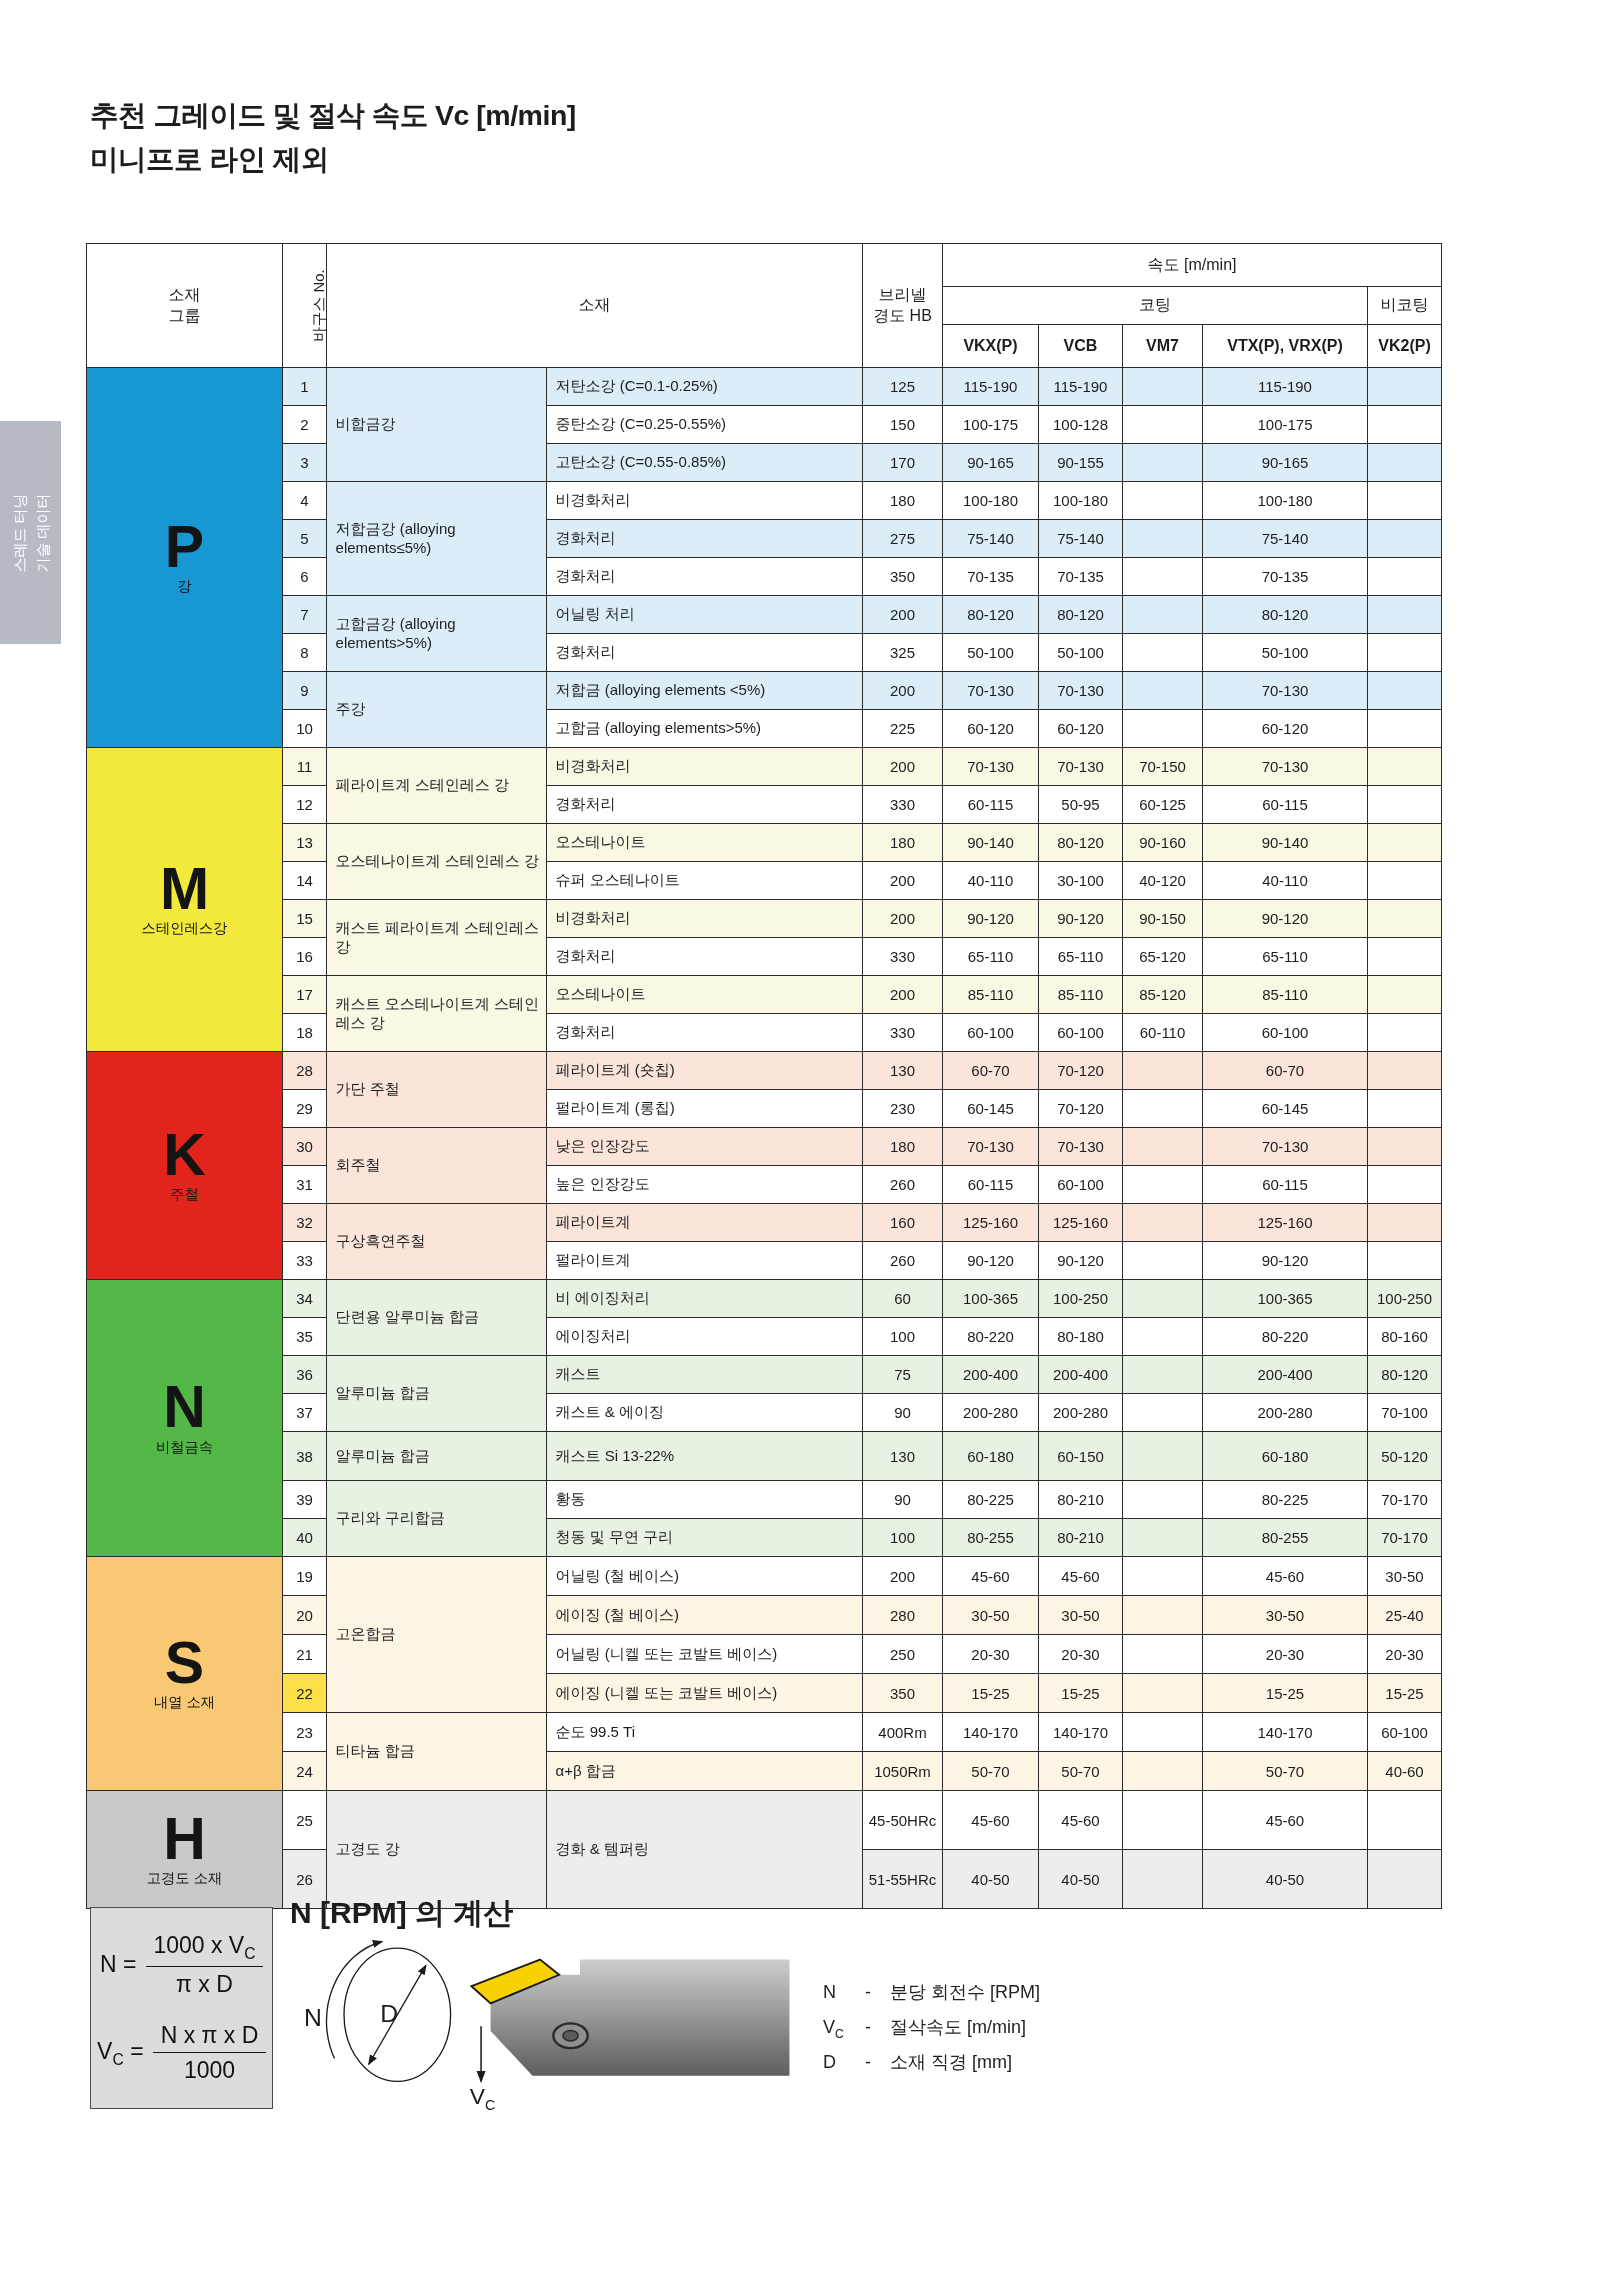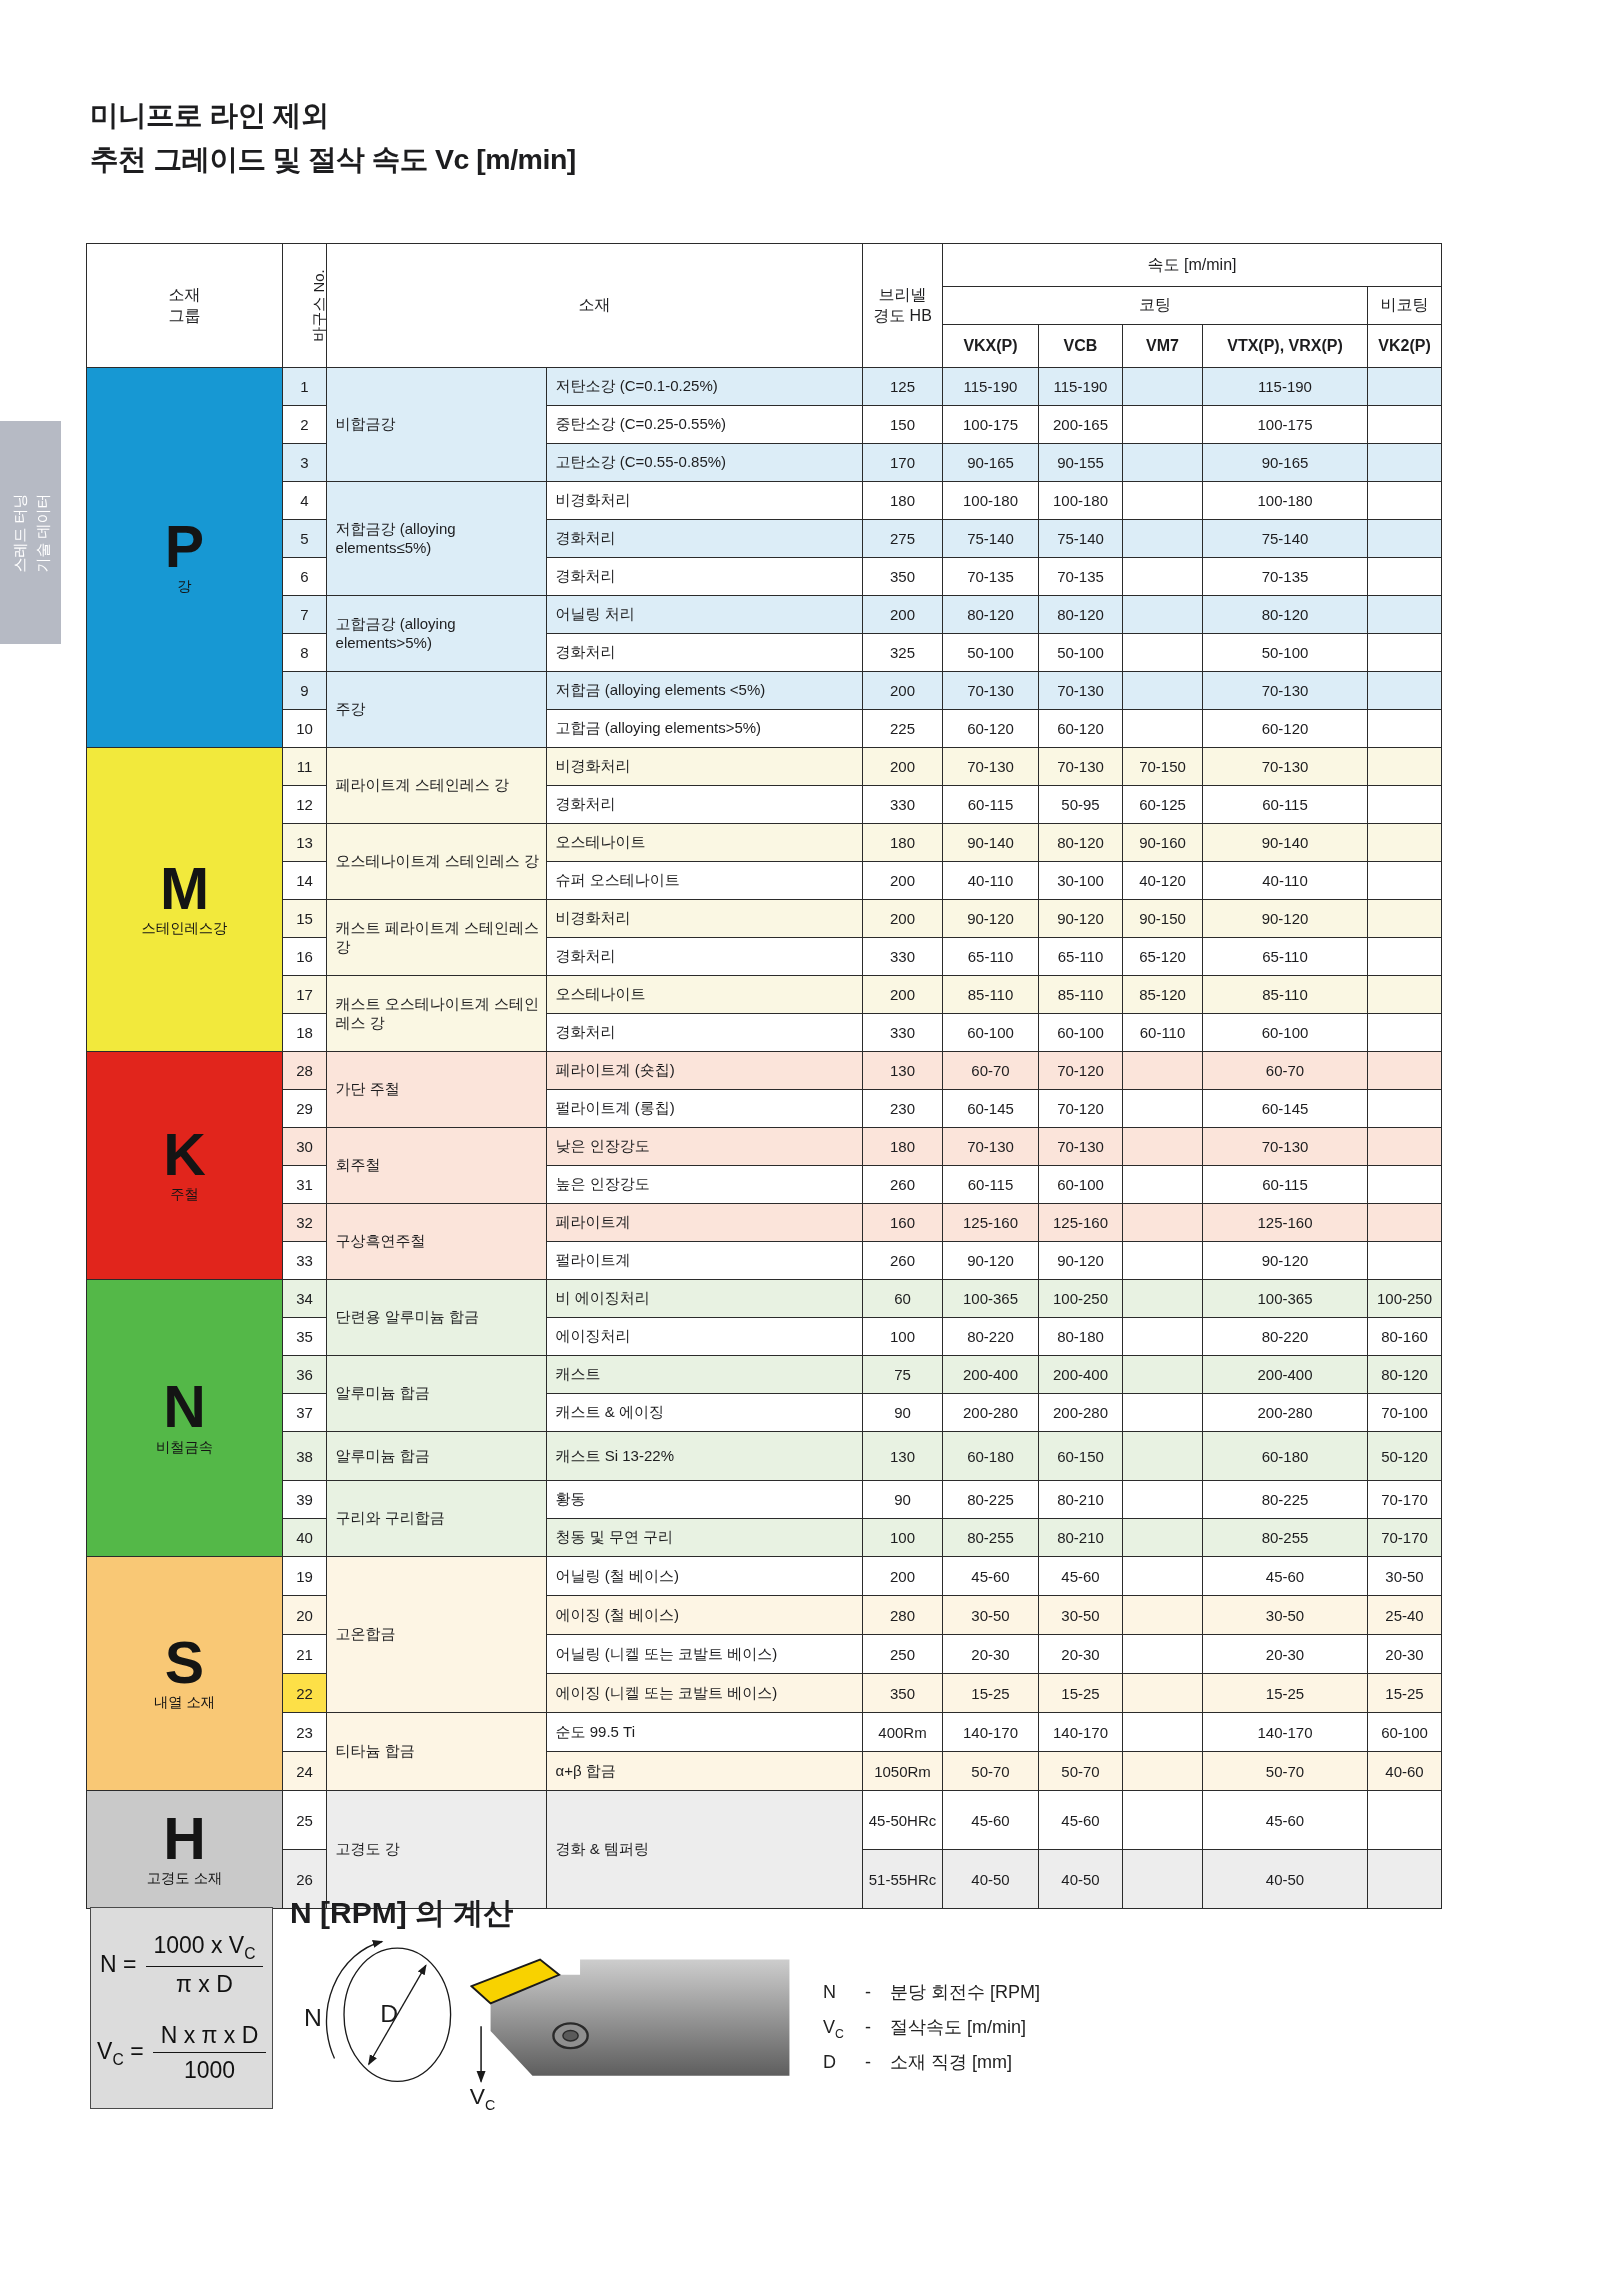--- a/index.html
+++ b/index.html
@@ -53,22 +53,22 @@
 #brand-logo { position:relative; font-style:italic; font-weight:bold; font-size:40px; letter-spacing:0; margin:0 25px 0 17px; }
 #brand-logo .tri { position:absolute; left:40px; bottom:1px; width:0; height:0; border-left:12.4px solid transparent; border-right:12.4px solid transparent; border-bottom:16px solid #a9adb3; z-index:-1; }
 .hrule { flex:1; height:2.9px; background:#8f8f8f; }
 </style>
 </head>
 <body>
 
 <div class="page">
 
   <div id="title-block">
+    <div>추천 그레이드 및 절삭 속도 Vc [m/min]</div>
     <div>미니프로 라인 제외</div>
-    <div>추천 그레이드 및 절삭 속도 Vc [m/min]</div>
   </div>
 
   <div id="sidebar-tab">
     <div class="txt">
       <div>스레드 터닝</div>
       <div>기술 데이터</div>
     </div>
   </div>
 
   <table id="speed-table">
@@ -124,21 +124,21 @@
           <td style="background: rgb(220, 237, 247);">115-190</td>
           <td style="background: rgb(220, 237, 247);"></td>
           <td style="background: rgb(220, 237, 247);">115-190</td>
           <td style="background: rgb(220, 237, 247);"></td>
         </tr>
         <tr style="height: 38px;">
           <td style="background: rgb(255, 255, 255);">2</td>
           <td class="l" style="background: rgb(255, 255, 255);">중탄소강 (C=0.25-0.55%)</td>
           <td style="background: rgb(255, 255, 255);">150</td>
           <td style="background: rgb(255, 255, 255);">100-175</td>
-          <td style="background: rgb(255, 255, 255);">200-165</td>
+          <td style="background: rgb(255, 255, 255);">100-128</td>
           <td style="background: rgb(255, 255, 255);"></td>
           <td style="background: rgb(255, 255, 255);">100-175</td>
           <td style="background: rgb(255, 255, 255);"></td>
         </tr>
         <tr style="height: 38px;">
           <td style="background: rgb(220, 237, 247);">3</td>
           <td class="l" style="background: rgb(220, 237, 247);">고탄소강 (C=0.55-0.85%)</td>
           <td style="background: rgb(220, 237, 247);">170</td>
           <td style="background: rgb(220, 237, 247);">90-165</td>
           <td style="background: rgb(220, 237, 247);">90-155</td>

